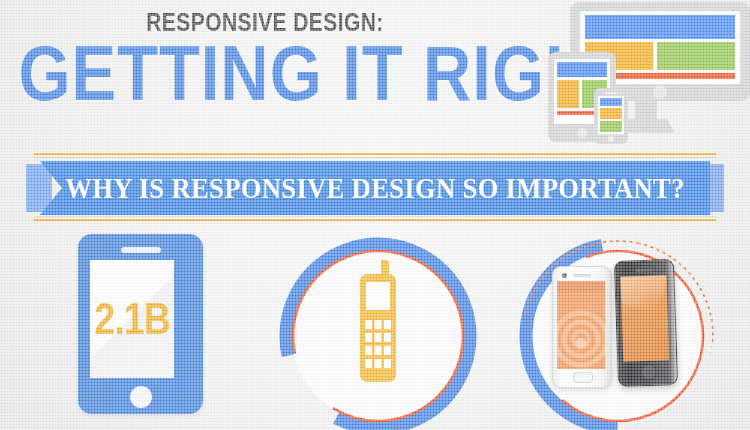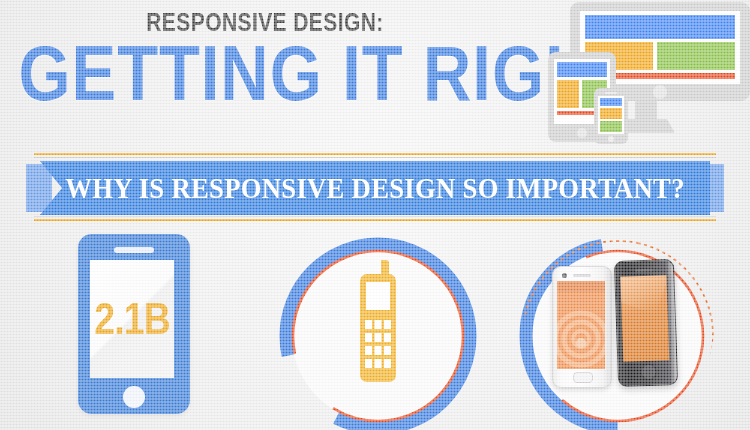--- a/index.html
+++ b/index.html
@@ -111,21 +111,21 @@
   
   #row{position:absolute;left:0;top:226px;width:750px;height:204px;}
   .circle-unit{position:absolute;top:0;width:220px;height:204px;}
   #unit-1{left:25px;}
   #unit-2{left:268px;}
   #unit-3{left:508px;}
   .ring-svg{position:absolute;left:0;top:0;}
 
   
   #bigphone{
-    position:absolute;left:53px;top:8px;width:112px;height:180px;
+    position:absolute;left:53px;top:8px;width:125px;height:180px;
     background:#3b7dd8;border-radius:14px;
     box-shadow:0 2px 4px rgba(0,0,0,.08);
   }
   #bigphone-screen{
     position:absolute;left:12px;top:26px;width:84px;height:118px;
     background:linear-gradient(135deg,#ffffff 0%,#fcfcfc 48%,#eeeeee 50%,#f4f4f4 100%);
   }
   #bigphone-speaker{
     position:absolute;left:50%;margin-left:-20px;top:13px;width:40px;height:6px;
     border-radius:3px;background:#e8eef8;

